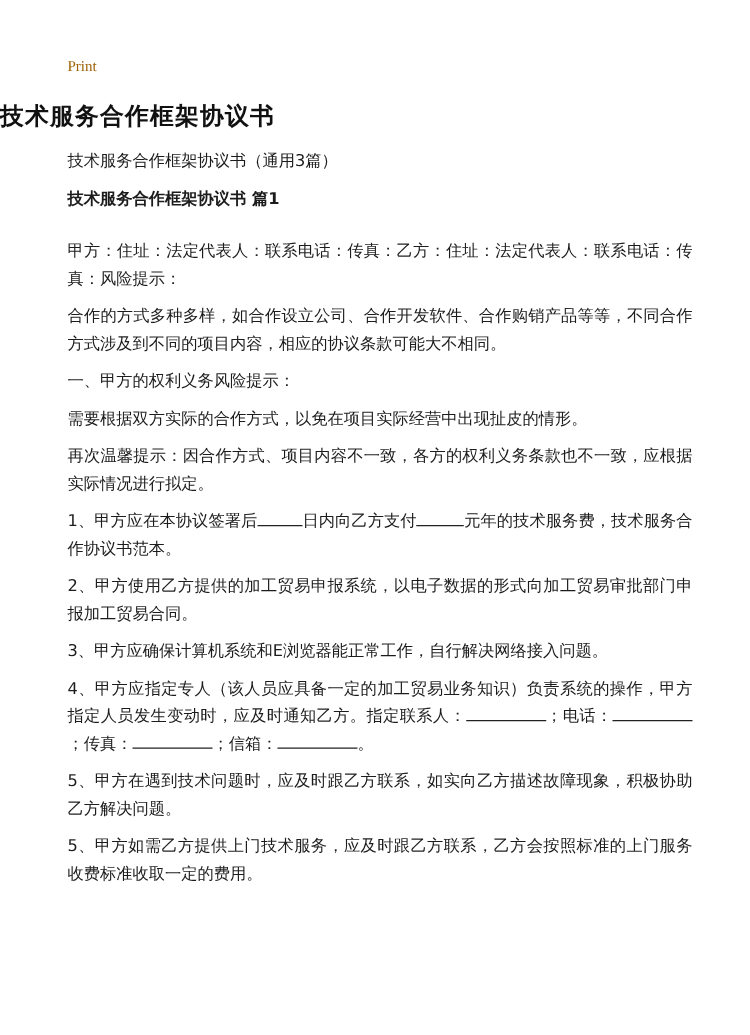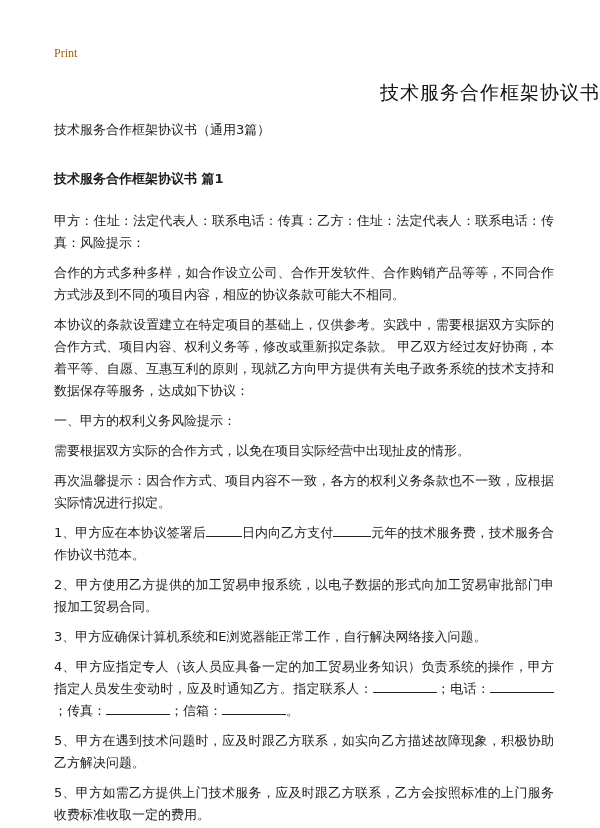--- a/index.html
+++ b/index.html
@@ -28,41 +28,42 @@
       top: 46px;
       font-family: "Liberation Serif", "DejaVu Serif", serif;
       font-size: 12px;
       color: #a16207;
     }
     .doc-title {
       position: absolute;
       left: 0;
       width: 600px;
       top: 80px;
-      text-align: right;
+      text-align: left;
       font-size: 19px;
       letter-spacing: 1px;
       color: #111;
+      font-weight: bold;
     }
     .content {
       position: absolute;
       left: 54px;
       top: 119px;
       width: 500px;
       font-size: 13px;
       line-height: 22px;
       color: #1c1c1c;
     }
     .content p {
       margin: 0 0 8px 0;
       text-align: justify;
       word-break: break-all;
     }
     .content p.subtitle {
-      margin-bottom: 27px;
+      margin-bottom: 8px;
     }
     .content p.section-head {
       font-weight: bold;
       margin-bottom: 20px;
     }
     .blank {
       display: inline-block;
       border-bottom: 1px solid #222;
       height: 13px;
       vertical-align: baseline;
@@ -83,21 +84,20 @@
   <div class="content">
 
     <p class="subtitle">技术服务合作框架协议书（通用3篇）</p>
 
     <p class="section-head">技术服务合作框架协议书 篇1</p>
 
     <p>甲方：住址：法定代表人：联系电话：传真：乙方：住址：法定代表人：联系电话：传真：风险提示：</p>
 
     <p>合作的方式多种多样，如合作设立公司、合作开发软件、合作购销产品等等，不同合作方式涉及到不同的项目内容，相应的协议条款可能大不相同。</p>
 
-    <p>本协议的条款设置建立在特定项目的基础上，仅供参考。实践中，需要根据双方实际的合作方式、项目内容、权利义务等，修改或重新拟定条款。 甲乙双方经过友好协商，本着平等、自愿、互惠互利的原则，现就乙方向甲方提供有关电子政务系统的技术支持和数据保存等服务，达成如下协议：</p>
 
     <p>一、甲方的权利义务风险提示：</p>
 
     <p>需要根据双方实际的合作方式，以免在项目实际经营中出现扯皮的情形。</p>
 
     <p>再次温馨提示：因合作方式、项目内容不一致，各方的权利义务条款也不一致，应根据实际情况进行拟定。</p>
 
     <p><span>1、甲方应在本协议签署后</span><span class="blank short"></span><span>日内向乙方支付</span><span class="blank mid"></span><span>元年的技术服务费，技术服务合作协议书范本。</span></p>
 
     <p>2、甲方使用乙方提供的加工贸易申报系统，以电子数据的形式向加工贸易审批部门申报加工贸易合同。</p>

